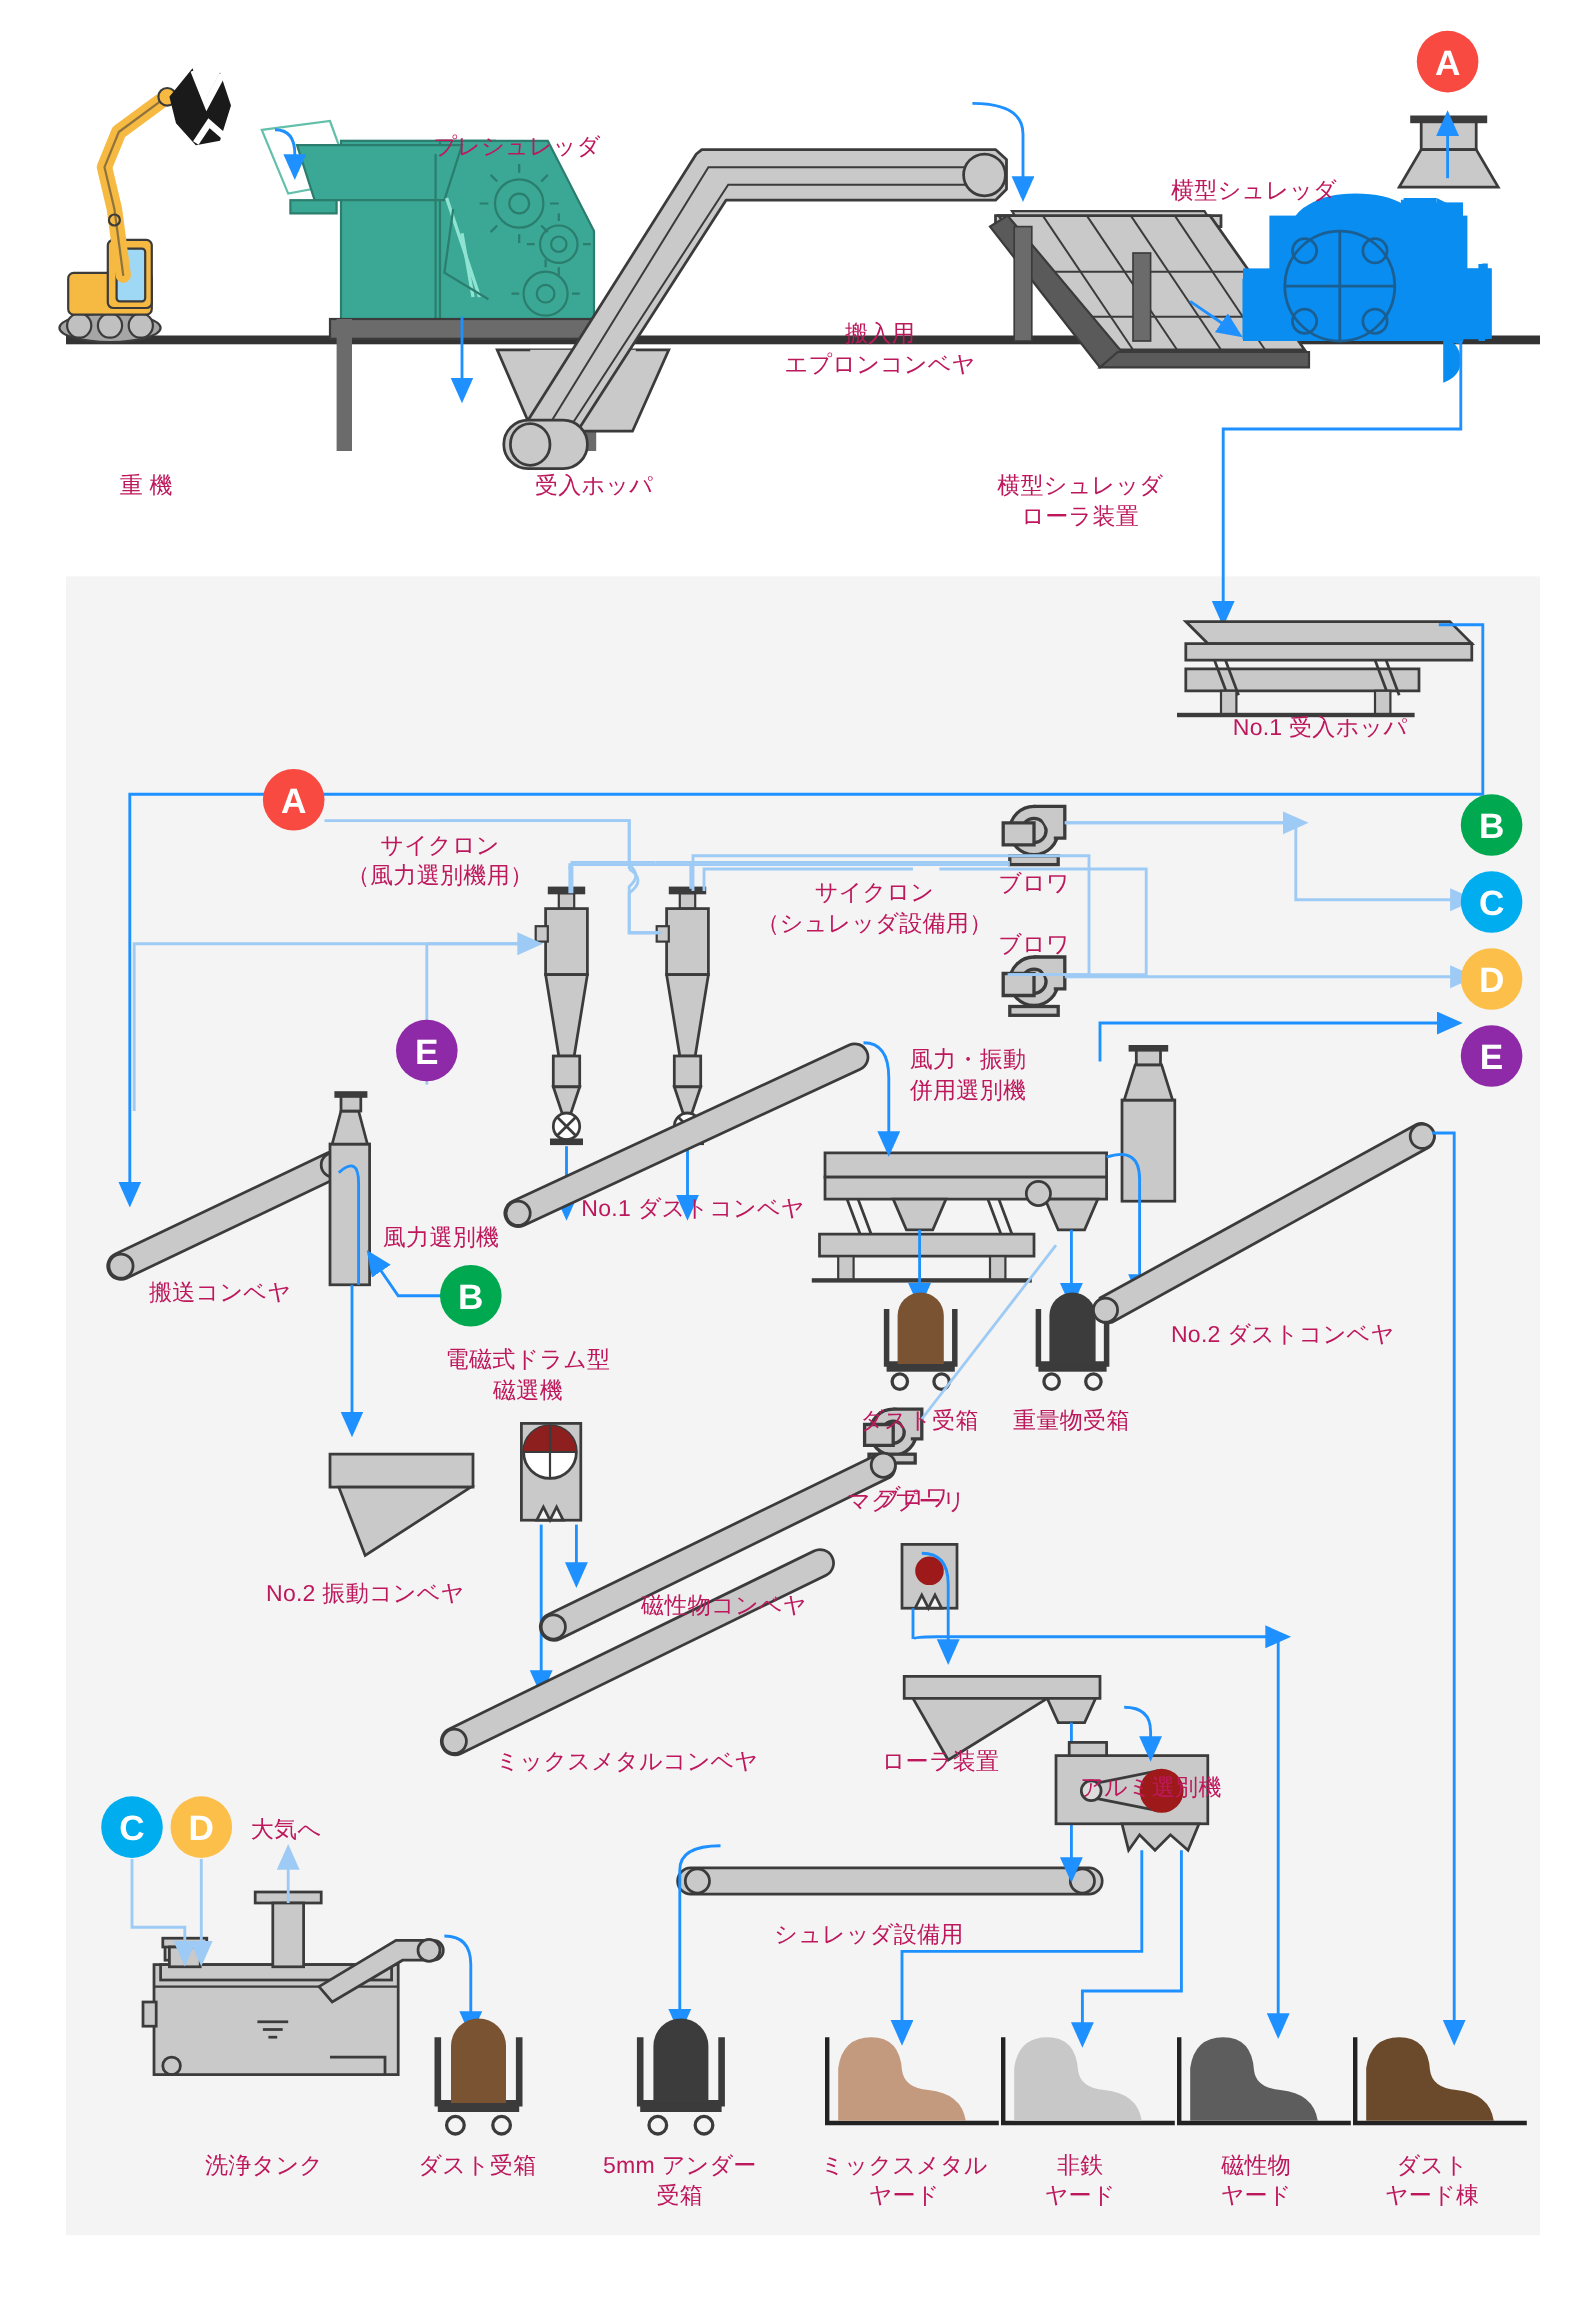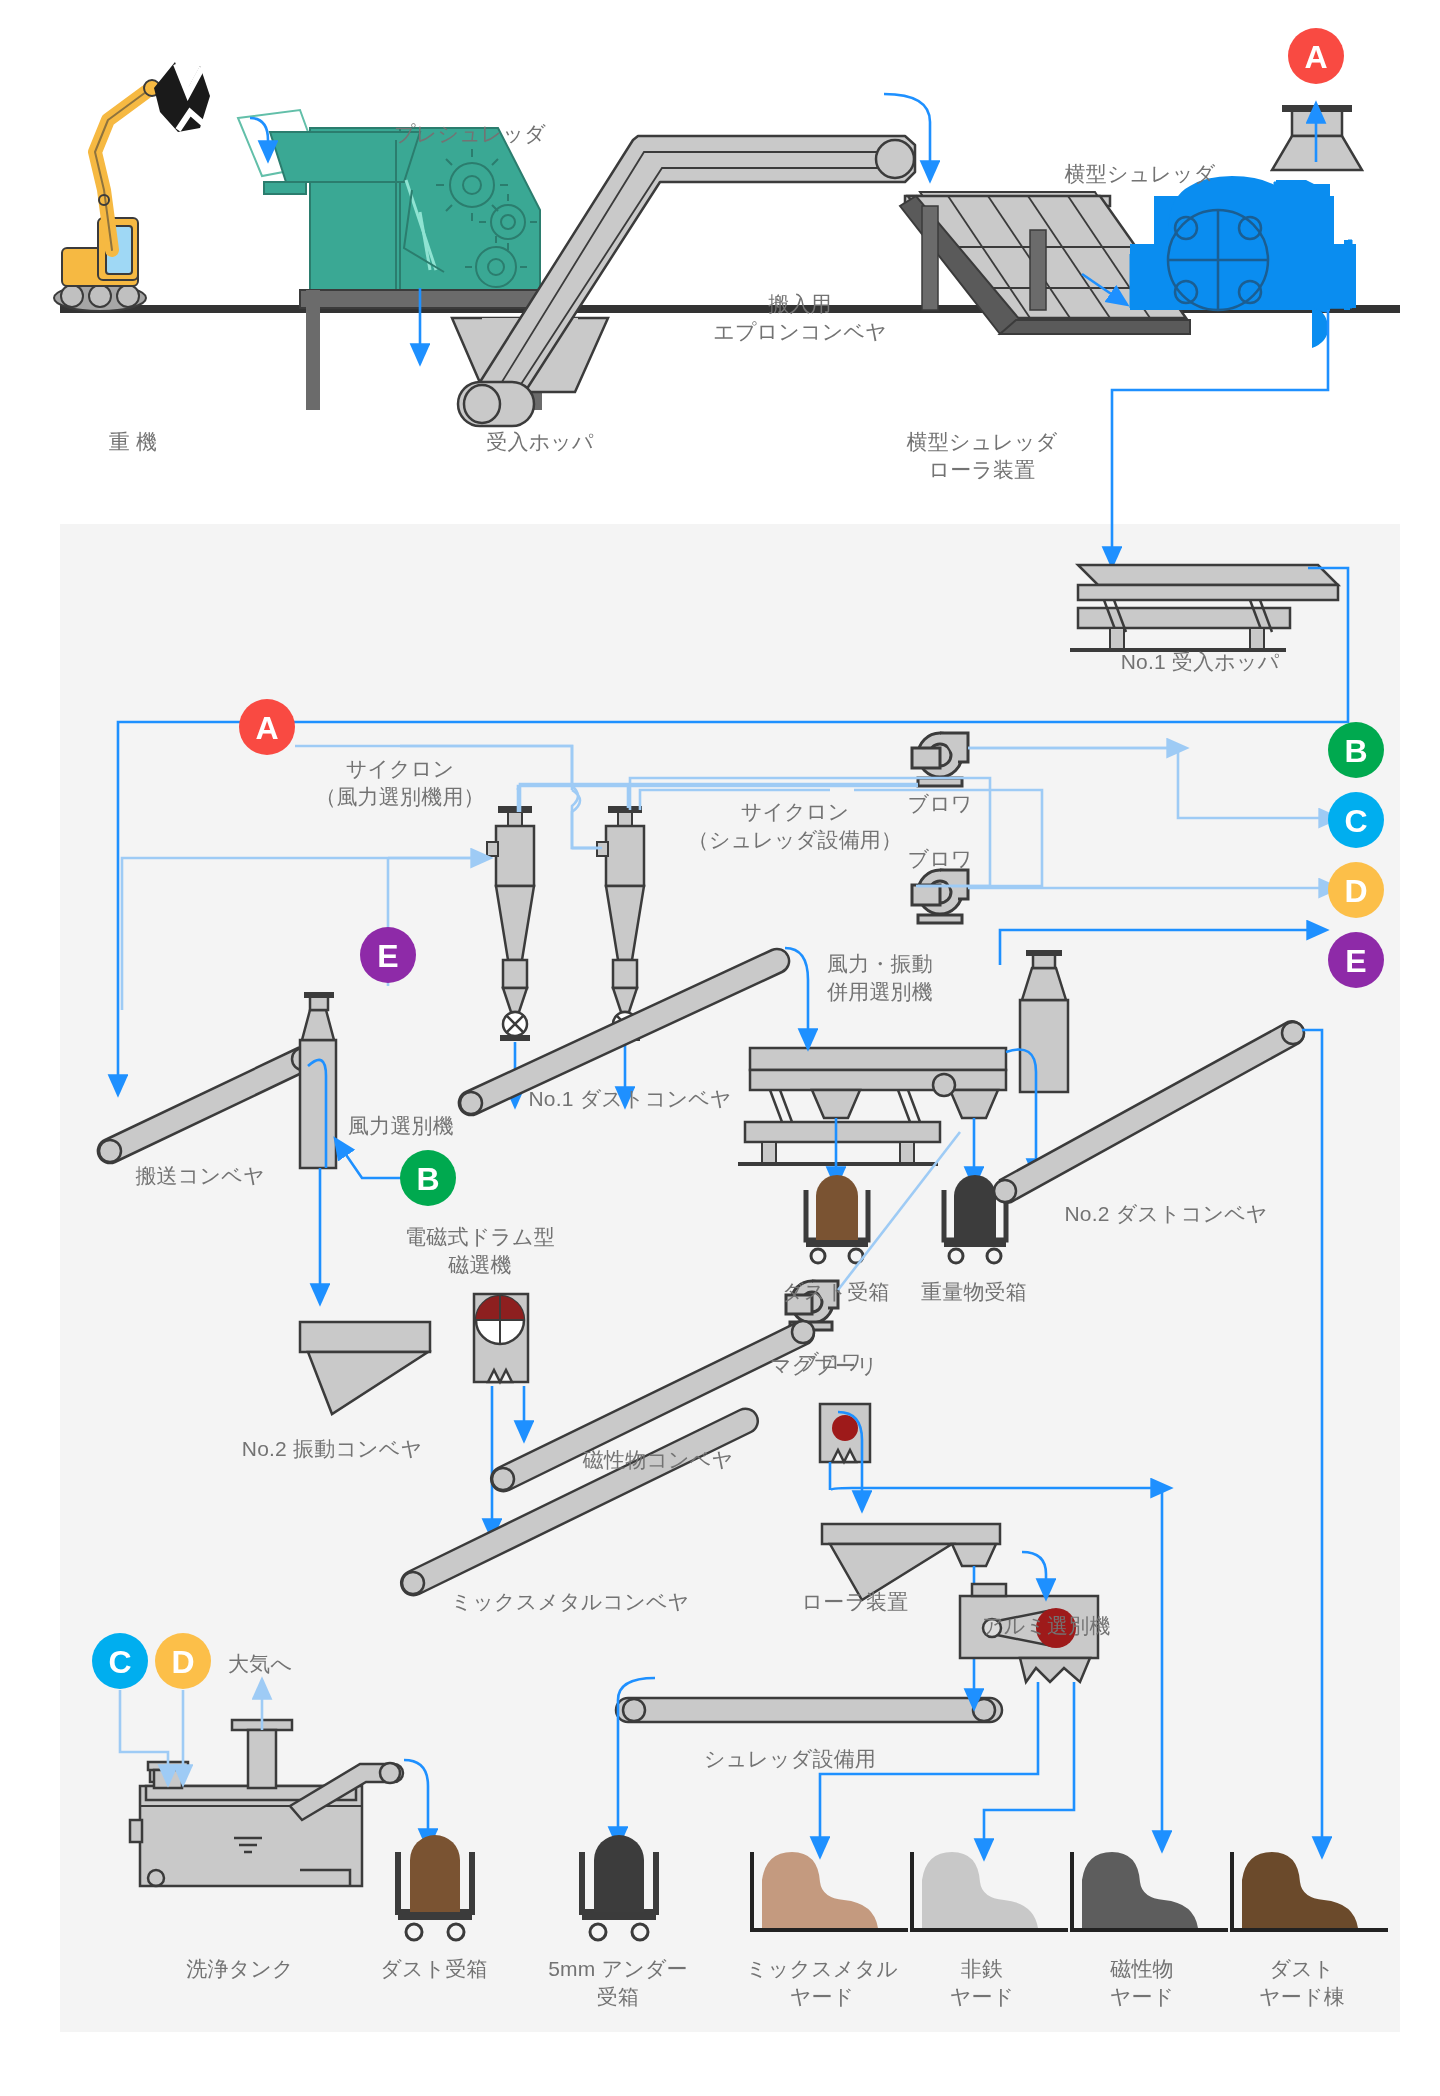--- a/index.html
+++ b/index.html
@@ -1,19 +1,19 @@
 <!DOCTYPE html>
 <html><head>
 <meta charset="utf-8">
 <style>
   html,body{margin:0;padding:0;background:#ffffff;}
   body{font-family:"Liberation Sans","DejaVu Sans",sans-serif;}
   #page{position:relative;width:1440px;height:2096px;background:#ffffff;overflow:hidden;}
   #flow{position:absolute;left:0;top:0;width:1440px;height:2096px;}
-  .lbl{position:absolute;color:#737373;font-size:21px;line-height:1.32;white-space:pre;letter-spacing:.2px;}
+  .lbl{position:absolute;color:#be185d;font-size:21px;line-height:1.32;white-space:pre;letter-spacing:.2px;}
   .lbl.c{text-align:center;transform:translateX(-50%);}
   .lbl.l{text-align:left;}
 </style>
 </head>
 <body>
 
 <div id="page">
 
 <svg id="flow" viewBox="0 0 1440 2096" xmlns="http://www.w3.org/2000/svg">
   <defs>

